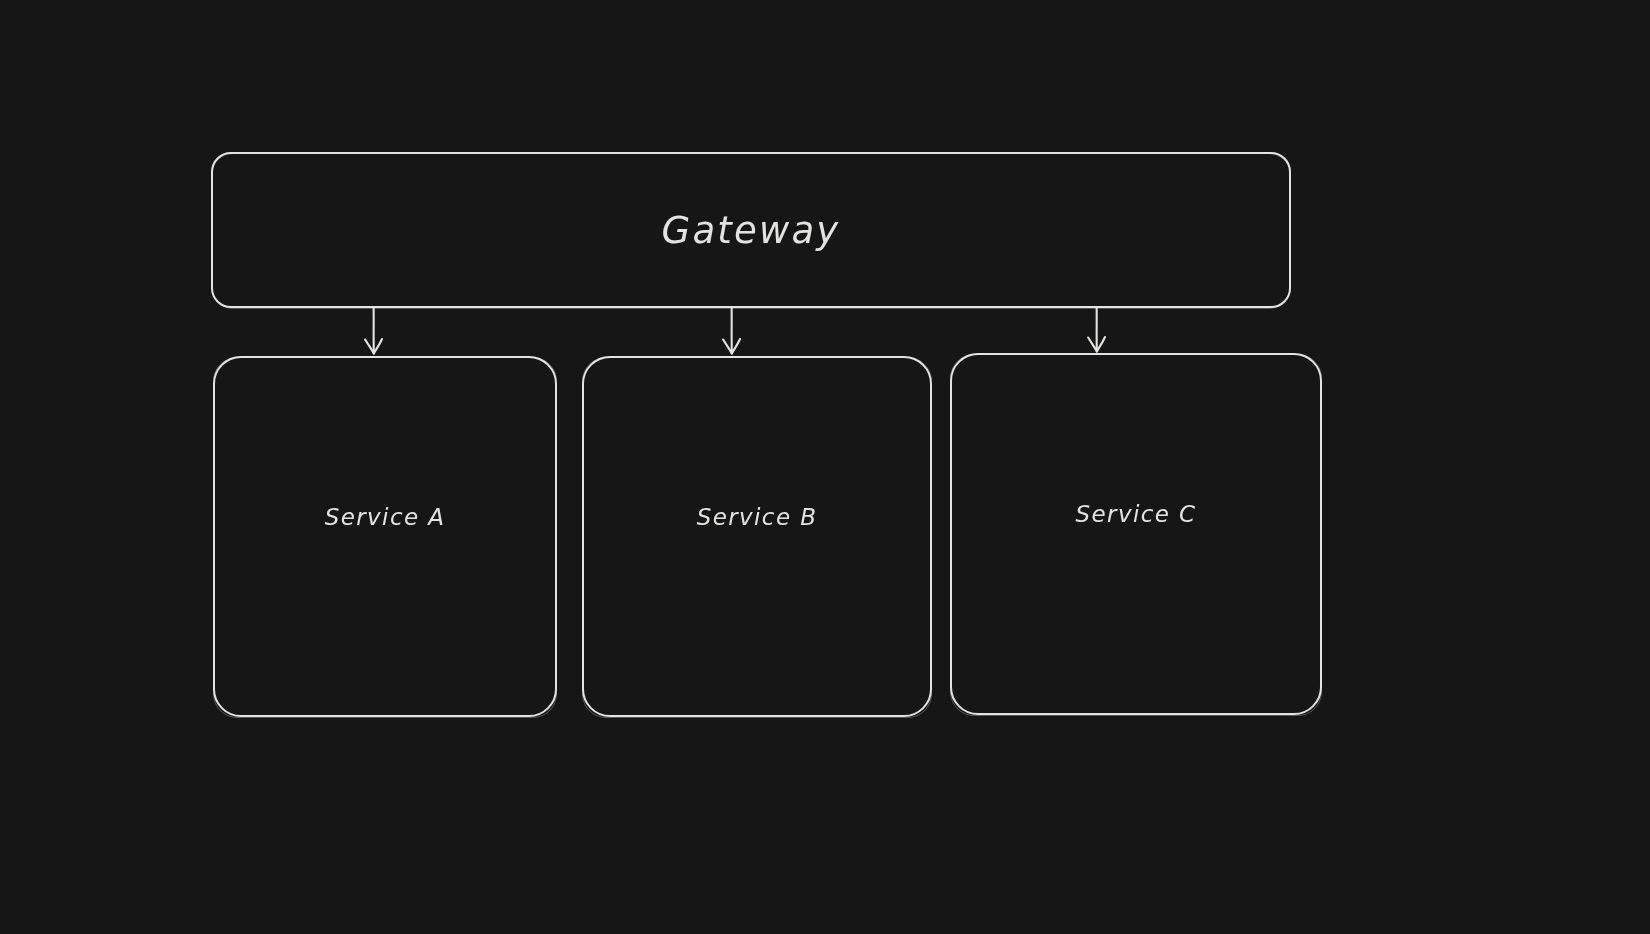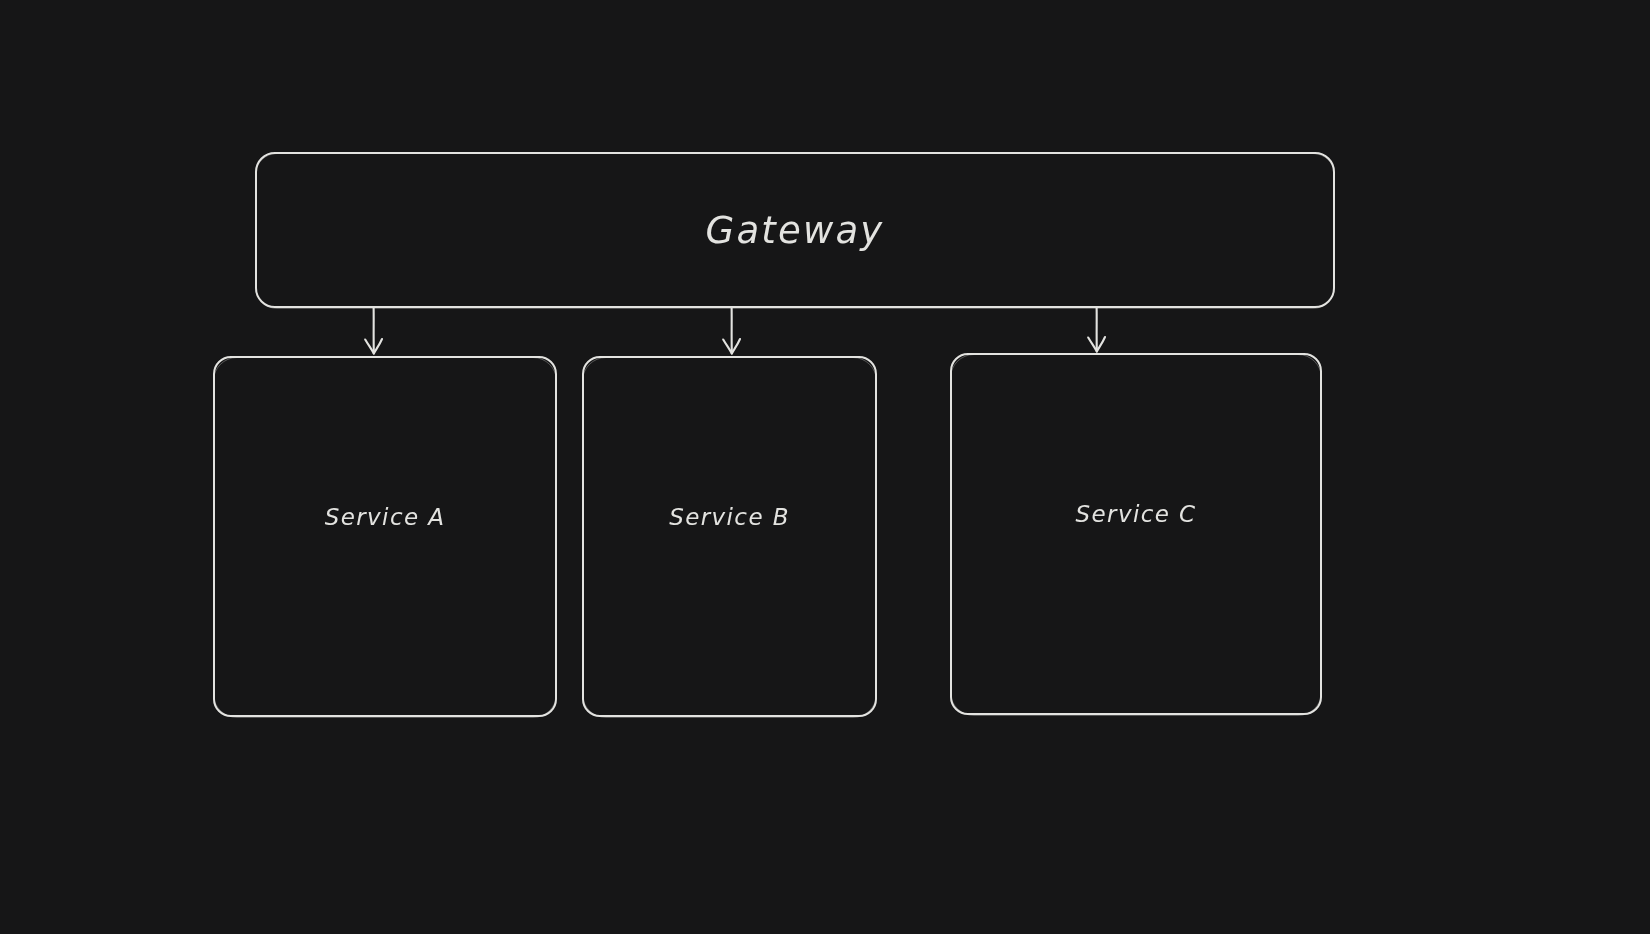--- a/index.html
+++ b/index.html
@@ -20,21 +20,21 @@
     width: 1650px;
     height: 934px;
     background: #161617;
   }
 
   
   .node {
     position: absolute;
     box-sizing: border-box;
     border: 2.2px solid #e3e3e0;
-    border-radius: 18px;
+    border-radius: 28px;
     background: transparent;
     display: flex;
     align-items: center;
     justify-content: center;
   }
   .node::after {
     
     content: "";
     position: absolute;
     left: -2px; top: -1px; right: -2px; bottom: -3px;
@@ -52,40 +52,39 @@
     user-select: none;
   }
 
   
   #gateway {
     left: 211px;
     top: 152px;
     width: 1080px;
     height: 156px;
     border-radius: 20px;
-    margin-left: 44px;
   }
   #gateway::after { border-radius: 22px; }
   #gateway .node-label {
     font-size: 37px;
     letter-spacing: 2.2px;
     font-weight: 400;
   }
 
   
   #svc-a {
     left: 213px;
     top: 356px;
     width: 344px;
     height: 361px;
   }
   #svc-b {
     left: 582px;
     top: 356px;
-    width: 295px;
+    width: 350px;
     height: 361px;
   }
   #svc-c {
     left: 950px;
     top: 353px;
     width: 372px;
     height: 362px;
   }
   .service .node-label {
     font-size: 23px;

